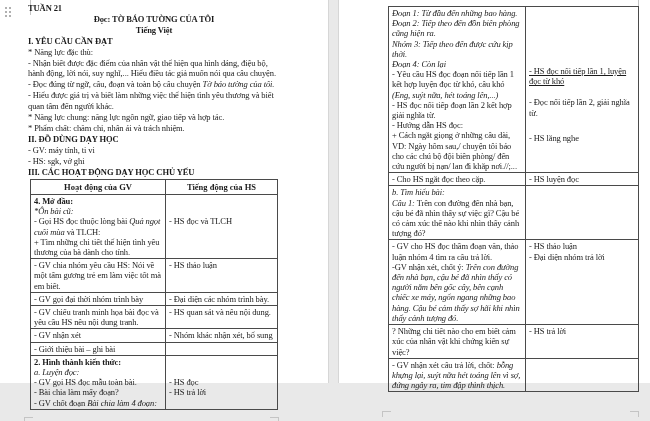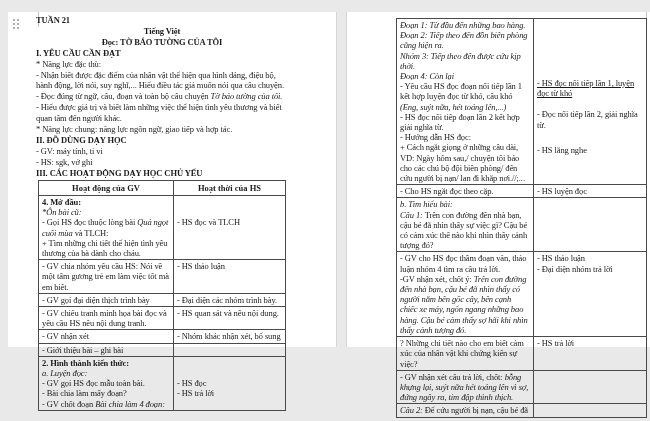--- a/index.html
+++ b/index.html
@@ -3,21 +3,21 @@
 <meta charset="utf-8">
 <style>
   html,body{margin:0;padding:0;}
   body{
     width:650px;height:421px;overflow:hidden;position:relative;
     background:#e9e9e9;
     font-family:"Liberation Serif", serif;
     color:#1b1b1b;
     -webkit-font-smoothing:antialiased;
   }
-  .page{position:absolute;top:12px;height:335px;background:#ffffff;margin-left:8px;}
+  .page{position:absolute;top:0;height:383px;background:#ffffff;}
   .page-left{left:0;width:328px;border-right:1px solid #d6d6d6;}
   .page-right{left:338px;width:312px;border-left:1px solid #d6d6d6;}
   .content{position:relative;}
   .pl-content{padding:3px 0 0 28px;width:252px;}
   .pr-content{padding:5px 0 0 49px;width:250px;}
   p{margin:0;font-size:8.5px;line-height:10.9px;letter-spacing:-0.1px;}
   .b{font-weight:bold;}
   .c{text-align:center;}
   .i{font-style:italic;}
   i{font-style:italic;}
@@ -59,65 +59,66 @@
       <i></i>
       <i></i>
       <i></i>
     </div>
   <span class="crop crop-v pl-tl"></span>
   <span class="crop crop-corner pl-bl"></span>
   <span class="crop crop-corner pl-br"></span>
 
   <div class="content pl-content">
     <p class="b">TUẦN 21</p>
+    <p class="b c">Đọc: TỜ BÁO TƯỜNG CỦA TÔI</p>
     <p class="b c">Tiếng Việt</p>
-    <p class="b c">Đọc: TỜ BÁO TƯỜNG CỦA TÔI</p>
     <p class="b">I. YÊU CẦU CẦN ĐẠT</p>
     <p>* Năng lực đặc thù:</p>
     <p>- Nhận biết được đặc điểm của nhân vật thể hiện qua hình dáng, điệu bộ, hành động, lời nói, suy nghĩ,... Hiểu điều tác giả muốn nói qua câu chuyện.</p>
     <p><span>- Đọc đúng từ ngữ, câu, đoạn và toàn bộ câu chuyện </span><i>Tờ báo tường của tôi.</i></p>
     <p>- Hiểu được giá trị và biết làm những việc thể hiện tình yêu thương và biết quan tâm đến người khác.</p>
     <p>* Năng lực chung: năng lực ngôn ngữ, giao tiếp và hợp tác.</p>
+    <p>* Phẩm chất: chăm chỉ, nhân ái và trách nhiệm.</p>
     <p class="b">II. ĐỒ DÙNG DẠY HỌC</p>
     <p>- GV: máy tính, ti vi</p>
     <p>- HS: sgk, vở ghi</p>
     <p class="b">III. CÁC HOẠT ĐỘNG DẠY HỌC CHỦ YẾU</p>
 
     <table class="tbl-left">
       <colgroup>
           <col class="c1">
           <col class="c2">
         </colgroup>
       <tbody>
           <tr>
         <th>Hoạt động của GV</th>
-        <th>Hoạt thời của HS</th>
+        <th>Tiếng động của HS</th>
       </tr>
       <tr>
         <td>
           <p class="b">4. Mở đầu:</p>
           <p class="i">*Ôn bài cũ:</p>
           <p><span>- Gọi HS đọc thuộc lòng bài </span><i>Quả ngọt cuối mùa</i><span> và TLCH:</span></p>
-          <p>+ Tìm những chi tiết thể hiện tình yêu thương của bà dành cho cháu.</p>
+          <p>+ Tìm những chi tiết thể hiện tình yêu thương của bà dành cho tính.</p>
         </td>
         <td>
           <p class="mtA">- HS đọc và TLCH</p>
         </td>
       </tr>
       <tr>
         <td>
               <p>- GV chia nhóm yêu cầu HS: Nói về một tấm gương trẻ em làm việc tốt mà em biết.</p>
             </td>
         <td>
               <p>- HS thảo luận</p>
             </td>
       </tr>
       <tr>
         <td>
-              <p>- GV gọi đại diện thịch trình bày</p>
+              <p>- GV gọi đại thời nhóm trình bày</p>
             </td>
         <td>
               <p>- Đại diện các nhóm trình bày.</p>
             </td>
       </tr>
       <tr>
         <td>
               <p>- GV chiếu tranh minh họa bài đọc và yêu cầu HS nêu nội dung tranh.</p>
             </td>
         <td>
@@ -217,22 +218,16 @@
         <td>
               <p>- HS trả lời</p>
             </td>
       </tr>
       <tr>
         <td>
           <p><span>- GV nhận xét câu trả lời, chốt: </span><i>bỗng khựng lại, suýt nữa hét toáng lên vì sợ, đứng ngây ra, tim đập thình thịch.</i></p>
         </td>
         <td></td>
       </tr>
-      <tr>
-        <td>
-          <p><i>Câu 2:</i><span> Để cứu người bị nạn, cậu bé đã</span></p>
-        </td>
-        <td></td>
-      </tr>
     </tbody>
       </table>
   </div>
 </div>
 
 </body></html>

